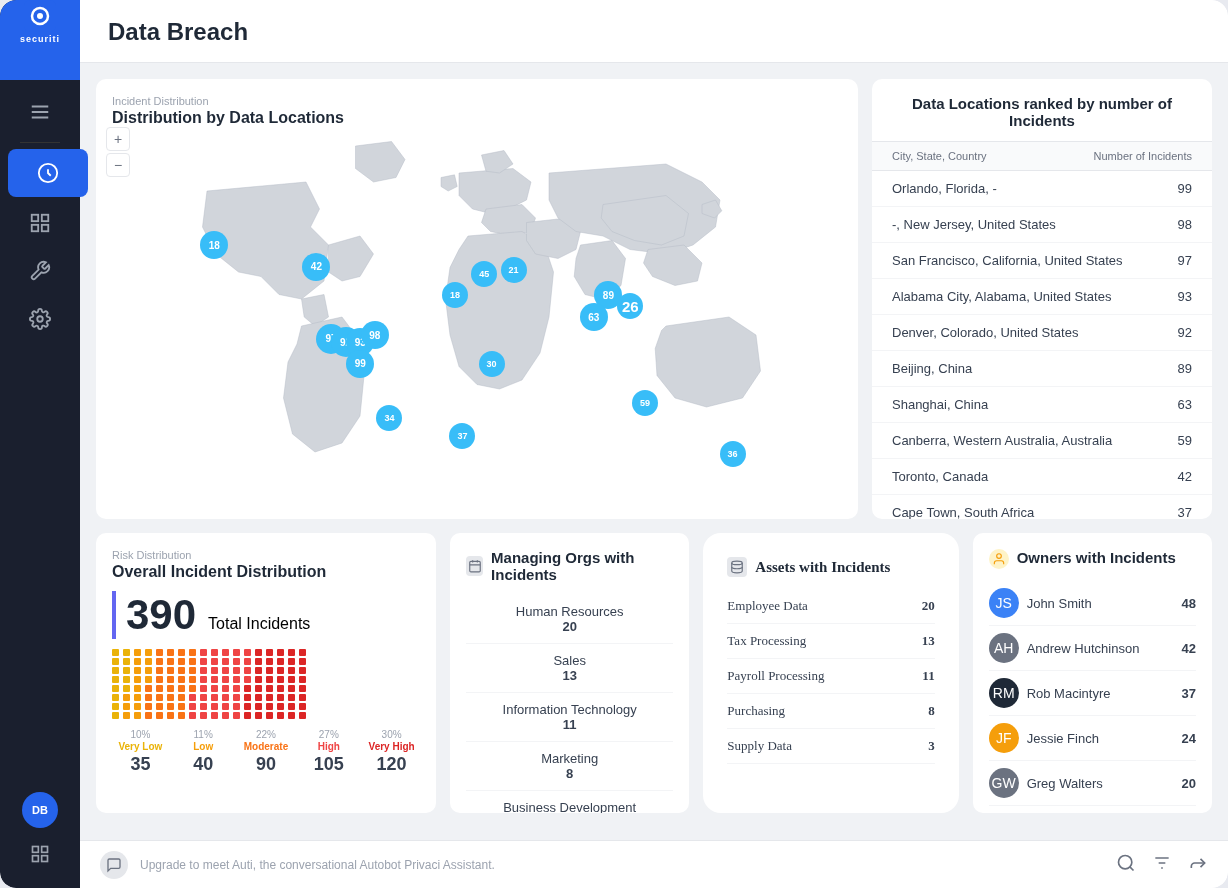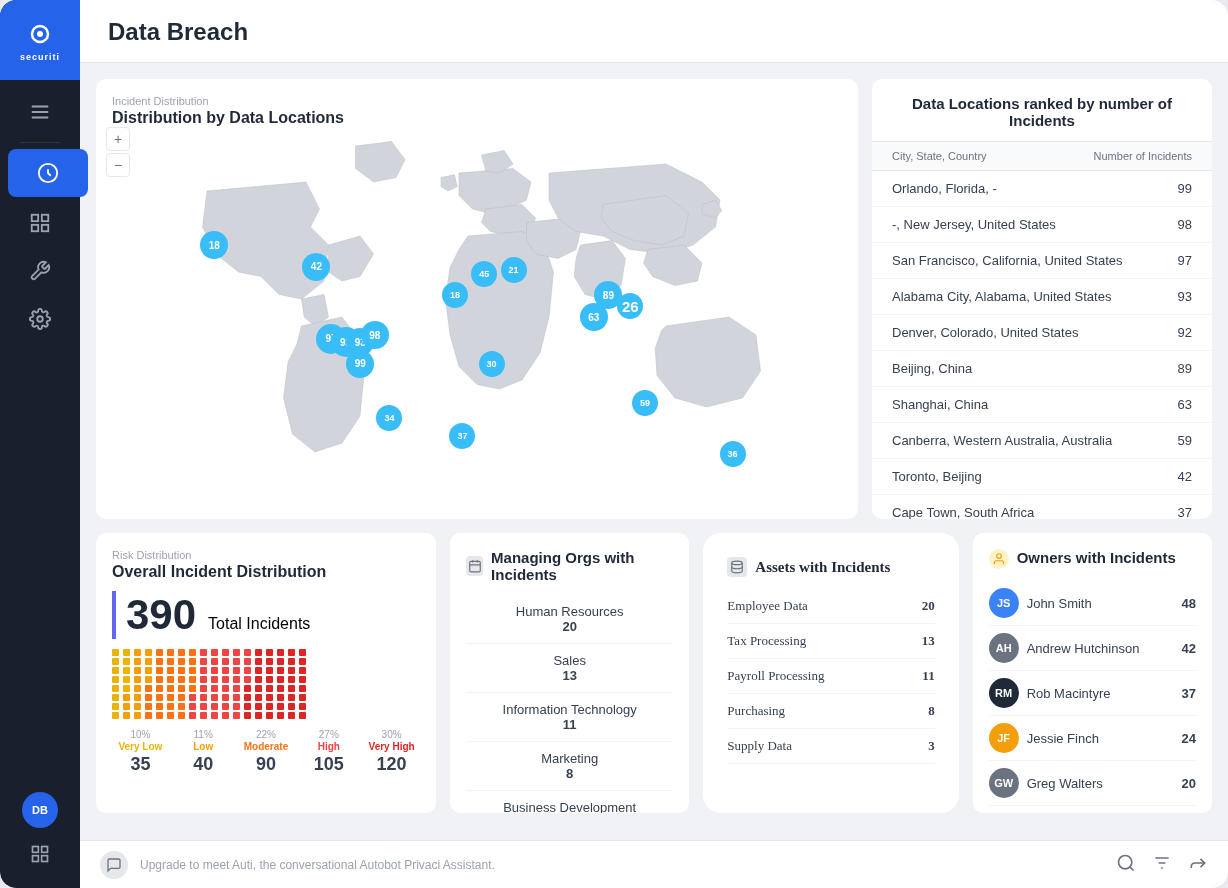--- a/index.html
+++ b/index.html
@@ -2,21 +2,21 @@
 <html><head>
   <meta charset="utf-8">
   <style>
     * { box-sizing: border-box; margin: 0; padding: 0; }
     body { font-family: -apple-system, BlinkMacSystemFont, 'Segoe UI', sans-serif; background: #e8eaf0; width: 1228px; height: 888px; overflow: hidden; border-radius: 16px; }
 
     .app-wrapper { display: flex; width: 1228px; height: 888px; border-radius: 16px; overflow: hidden; }
 
     
     .sidebar { width: 80px; background: #1a1f2e; display: flex; flex-direction: column; align-items: center; padding: 0; flex-shrink: 0; }
-    .sidebar-logo { width: 80px; height: 80px; background: #2563eb; display: flex; align-items: center; justify-content: center; }
+    .sidebar-logo { width: 80px; height: 80px; background: #2563eb; display: flex; justify-content: center; }
     .logo-wrap { display: flex; flex-direction: column; align-items: center; }
     .sidebar-menu { width: 80px; padding: 8px 0; }
     .sidebar-divider { width: 40px; height: 1px; background: #333; margin: 6px auto; }
     .sidebar-item { width: 80px; height: 48px; display: flex; align-items: center; justify-content: center; cursor: pointer; color: #9ca3af; position: relative; }
     .sidebar-item.active { color: #fff; }
     .sidebar-item svg { width: 22px; height: 22px; }
     .sidebar-bottom { margin-top: auto; padding-bottom: 16px; display: flex; flex-direction: column; align-items: center; gap: 8px; }
     .avatar-circle { width: 36px; height: 36px; border-radius: 50%; background: #2563eb; display: flex; align-items: center; justify-content: center; color: white; font-size: 11px; font-weight: 700; cursor: pointer; }
     .grid-icon { width: 36px; height: 36px; display: flex; align-items: center; justify-content: center; color: #9ca3af; cursor: pointer; }
 
@@ -86,21 +86,21 @@
     .asset-row { display: flex; justify-content: space-between; align-items: center; padding: 9px 0; border-bottom: 1px solid #f3f4f6; }
     .asset-name { font-size: 13px; color: #374151; }
     .asset-count { font-size: 13px; color: #374151; font-weight: 600; }
 
     
     .owners-card { flex: 1; background: white; border-radius: 10px; padding: 16px; overflow: hidden; }
     .owners-header { display: flex; gap: 8px; margin-bottom: 12px; }
     .owners-title { font-size: 15px; font-weight: 600; color: #1f2937; }
     .owner-row { display: flex; justify-content: space-between; align-items: center; padding: 7px 0; border-bottom: 1px solid #f3f4f6; }
     .owner-info { display: flex; align-items: center; gap: 8px; }
-    .owner-avatar { width: 30px; height: 30px; border-radius: 50%; background: #d1d5db; overflow: hidden; display: flex; align-items: center; justify-content: center; font-size: 11px; font-weight: 700; color: #374151; flex-shrink: 0; }
+    .owner-avatar { width: 30px; height: 30px; border-radius: 50%; background: #d1d5db; overflow: hidden; display: flex; align-items: center; justify-content: center; font-size: 14px; font-weight: 400; color: #374151; flex-shrink: 0; }
     .owner-name { font-size: 13px; color: #374151; }
     .owner-count { font-size: 13px; color: #374151; font-weight: 600; }
 
     
     .bottom-bar { height: 48px; background: white; border-top: 1px solid #e5e7eb; display: flex; align-items: center; padding: 0 20px; gap: 12px; }
     .chat-bubble { width: 28px; height: 28px; background: #e5e7eb; border-radius: 50%; display: flex; align-items: center; justify-content: center; }
     .bottom-text { font-size: 12px; color: #9ca3af; flex: 1; }
     .bottom-icons { display: flex; gap: 16px; align-items: center; }
   </style>
 </head>
@@ -283,21 +283,21 @@
               </div>
               <div class="location-row">
                 <span class="location-name">Shanghai, China</span>
                 <span class="location-count">63</span>
               </div>
               <div class="location-row">
                 <span class="location-name">Canberra, Western Australia, Australia</span>
                 <span class="location-count">59</span>
               </div>
               <div class="location-row">
-                <span class="location-name">Toronto, Beijing</span>
+                <span class="location-name">Toronto, Canada</span>
                 <span class="location-count">42</span>
               </div>
               <div class="location-row">
                 <span class="location-name">Cape Town, South Africa</span>
                 <span class="location-count">37</span>
               </div>
             </div>
         </div>
       </div>
 

